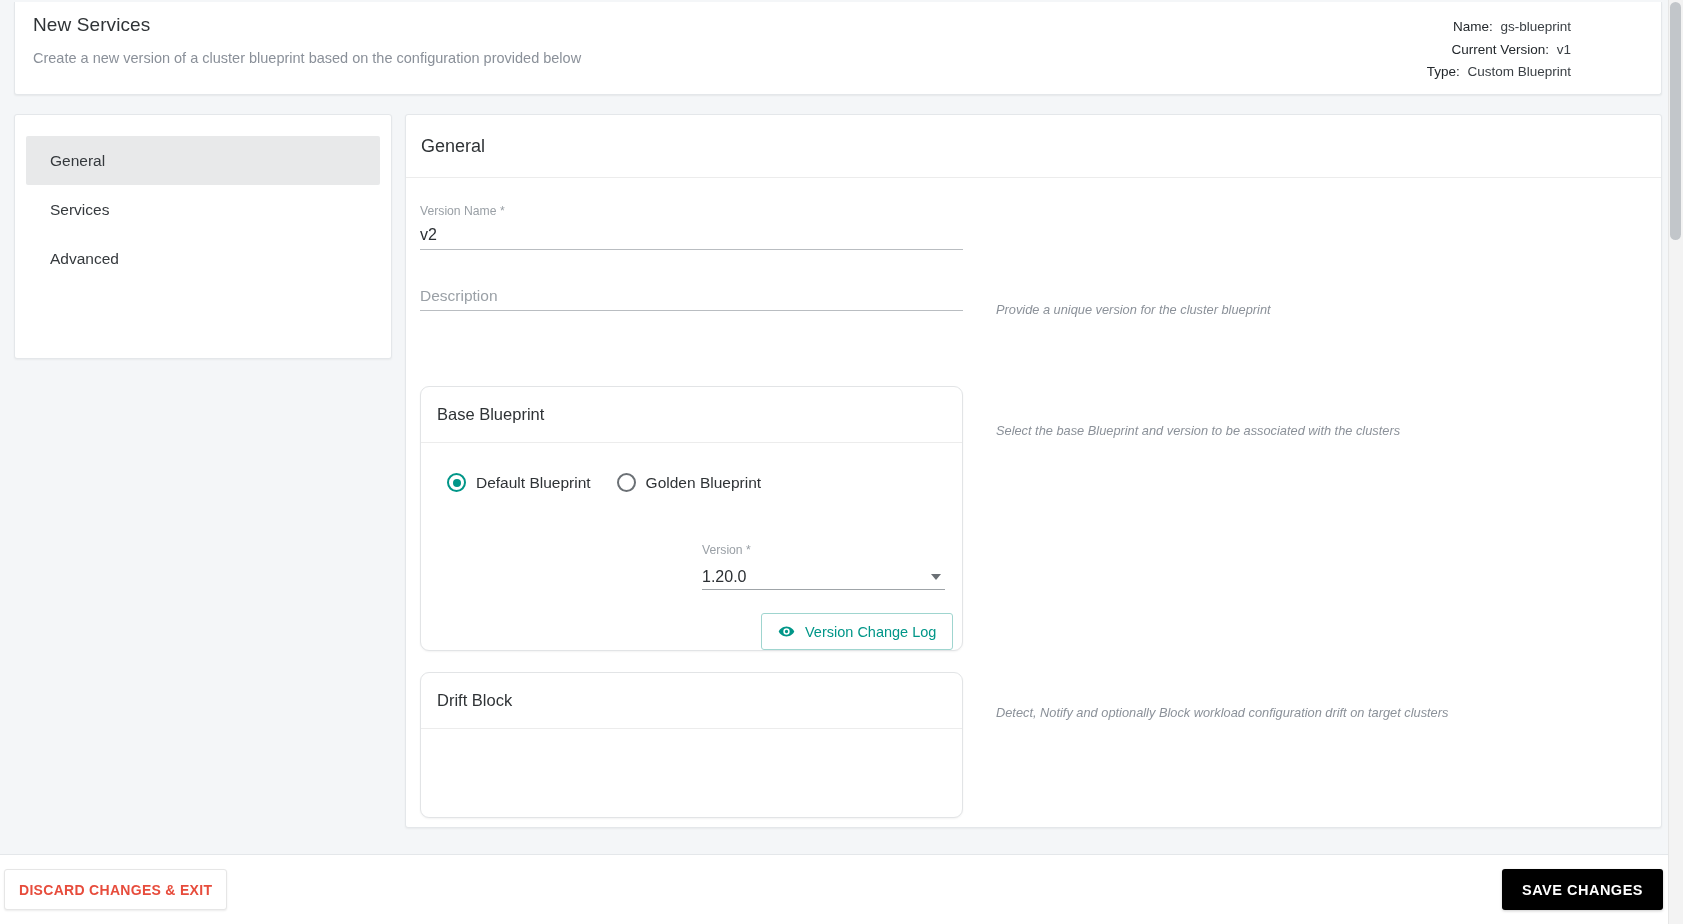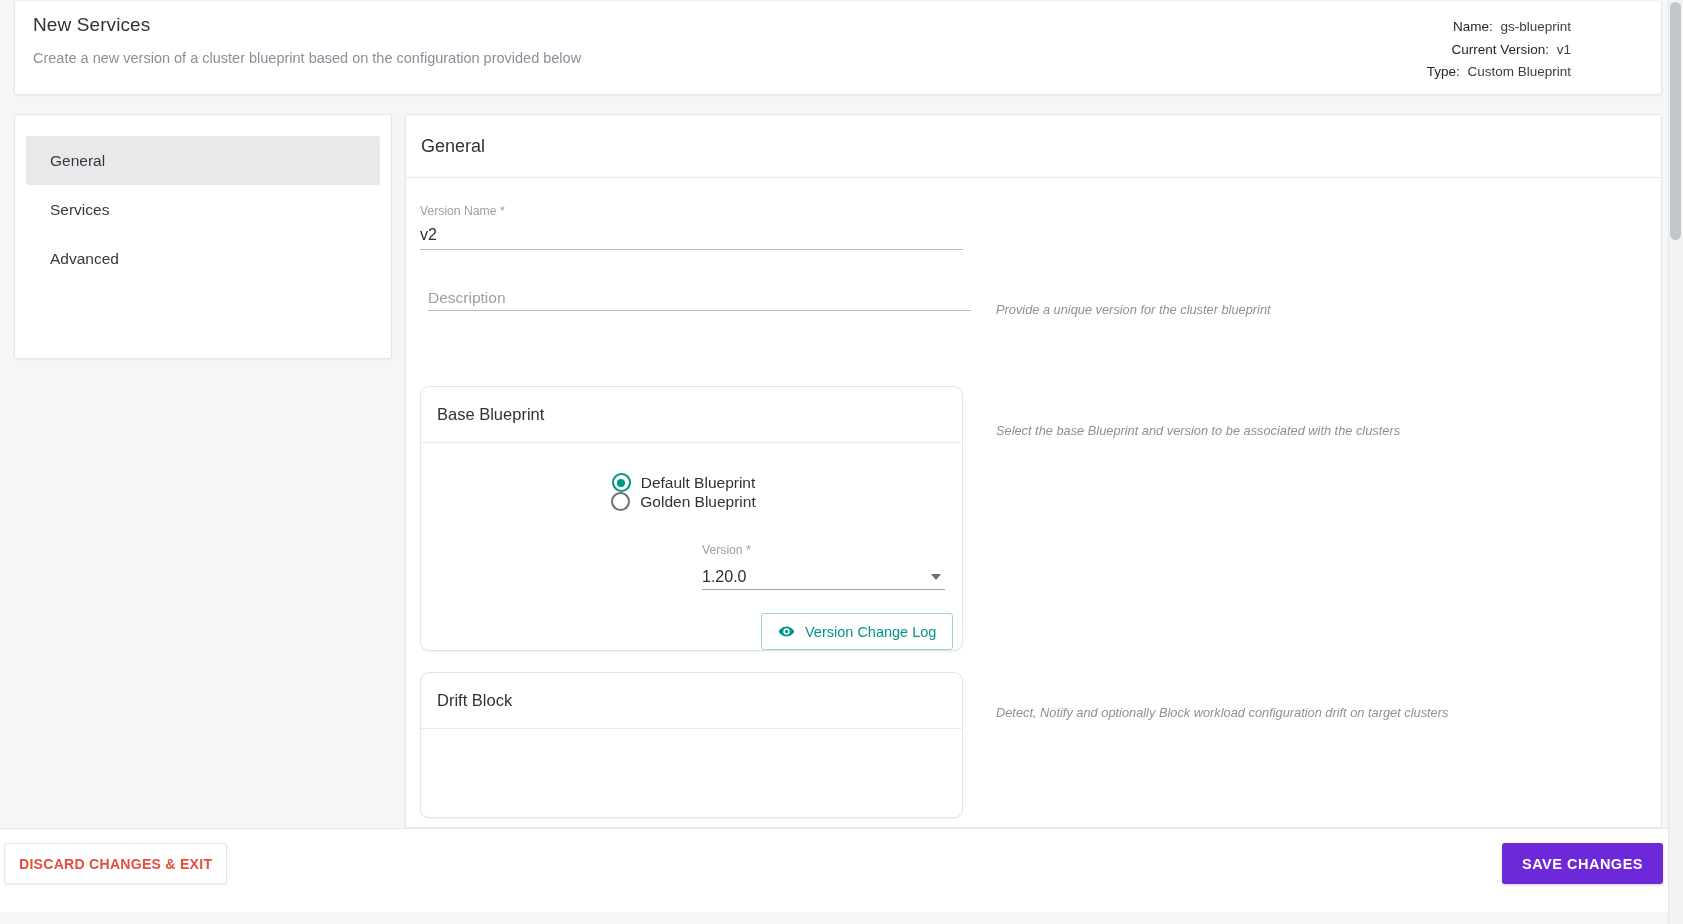--- a/index.html
+++ b/index.html
@@ -153,21 +153,21 @@
   .card-head {
     height: 56px;
     border-bottom: 1px solid #ececec;
     display: flex; align-items: center;
     padding-left: 16px;
   }
   .card-title { font-size: 16.5px; color: #2f3336; }
   .card-body { padding: 22px 16px 18px 16px; position: relative; }
 
   
-  .radio-group { display: flex; align-items: center; flex-direction: column; }
+  .radio-group { display: flex; align-items: center; }
   .radio { display: flex; align-items: center; margin-right: 26px; cursor: pointer; }
   .radio-dot {
     width: 19px; height: 19px;
     border-radius: 50%;
     border: 2px solid #6b7075;
     margin-right: 10px;
     position: relative;
     flex: none;
   }
   .radio.on .radio-dot { border-color: #009688; }
@@ -215,22 +215,22 @@
     color: #009688;
     font-size: 14.5px;
     cursor: pointer;
     white-space: nowrap;
   }
   .eye { margin-right: 10px; display: inline-flex; }
 
   
   .bottombar {
     position: absolute;
-    left: 0; bottom: 12px;
-    width: 1683px; height: 84px;
+    left: 0; bottom: 0;
+    width: 1683px; height: 70px;
     background: #ffffff;
     border-top: 1px solid #e4e7ea;
   }
   .btn-discard {
     position: absolute;
     left: 4px; top: 14px;
     height: 41px;
     padding: 0 14px;
     background: #fff;
     border: 1px solid #e6e6e6;
@@ -241,21 +241,21 @@
     letter-spacing: 0.3px;
     cursor: pointer;
     box-shadow: 0 1px 2px rgba(0,0,0,0.08);
     font-family: "Liberation Sans", sans-serif;
   }
   .btn-save {
     position: absolute;
     right: 20px; top: 14px;
     height: 41px;
     padding: 0 20px;
-    background: #6d28d9;
+    background: #000000;
     border: none;
     border-radius: 3px;
     color: #ffffff;
     font-size: 14.5px;
     font-weight: 600;
     letter-spacing: 0.5px;
     cursor: pointer;
     box-shadow: 0 1px 3px rgba(0,0,0,0.2);
     font-family: "Liberation Sans", sans-serif;
   }
@@ -319,21 +319,21 @@
 
     <div class="main-body">
 
       <div class="field" style="left:14px; top:26px;">
         <div class="field-label">Version Name *</div>
         <input class="field-input" type="text" value="v2" style="">
       </div>
       <div class="hint" style="top:124px;">Provide a unique version for the cluster blueprint</div>
 
       <div class="field" style="left:14px; top:106px;">
-        <input class="field-input" type="text" style="font-size: 21px; margin-left: 8px;" placeholder="Description">
+        <input class="field-input" type="text" style="font-size: 16px;" placeholder="Description">
       </div>
 
       <div class="card" style="top:208px; height:265px;">
         <div class="card-head">
           <span class="card-title">Base Blueprint</span>
         </div>
         <div class="card-body">
           <div class="radio-group" style="padding-left:10px; padding-top:8px;">
             <div class="radio on">
               <span class="radio-dot"></span>

